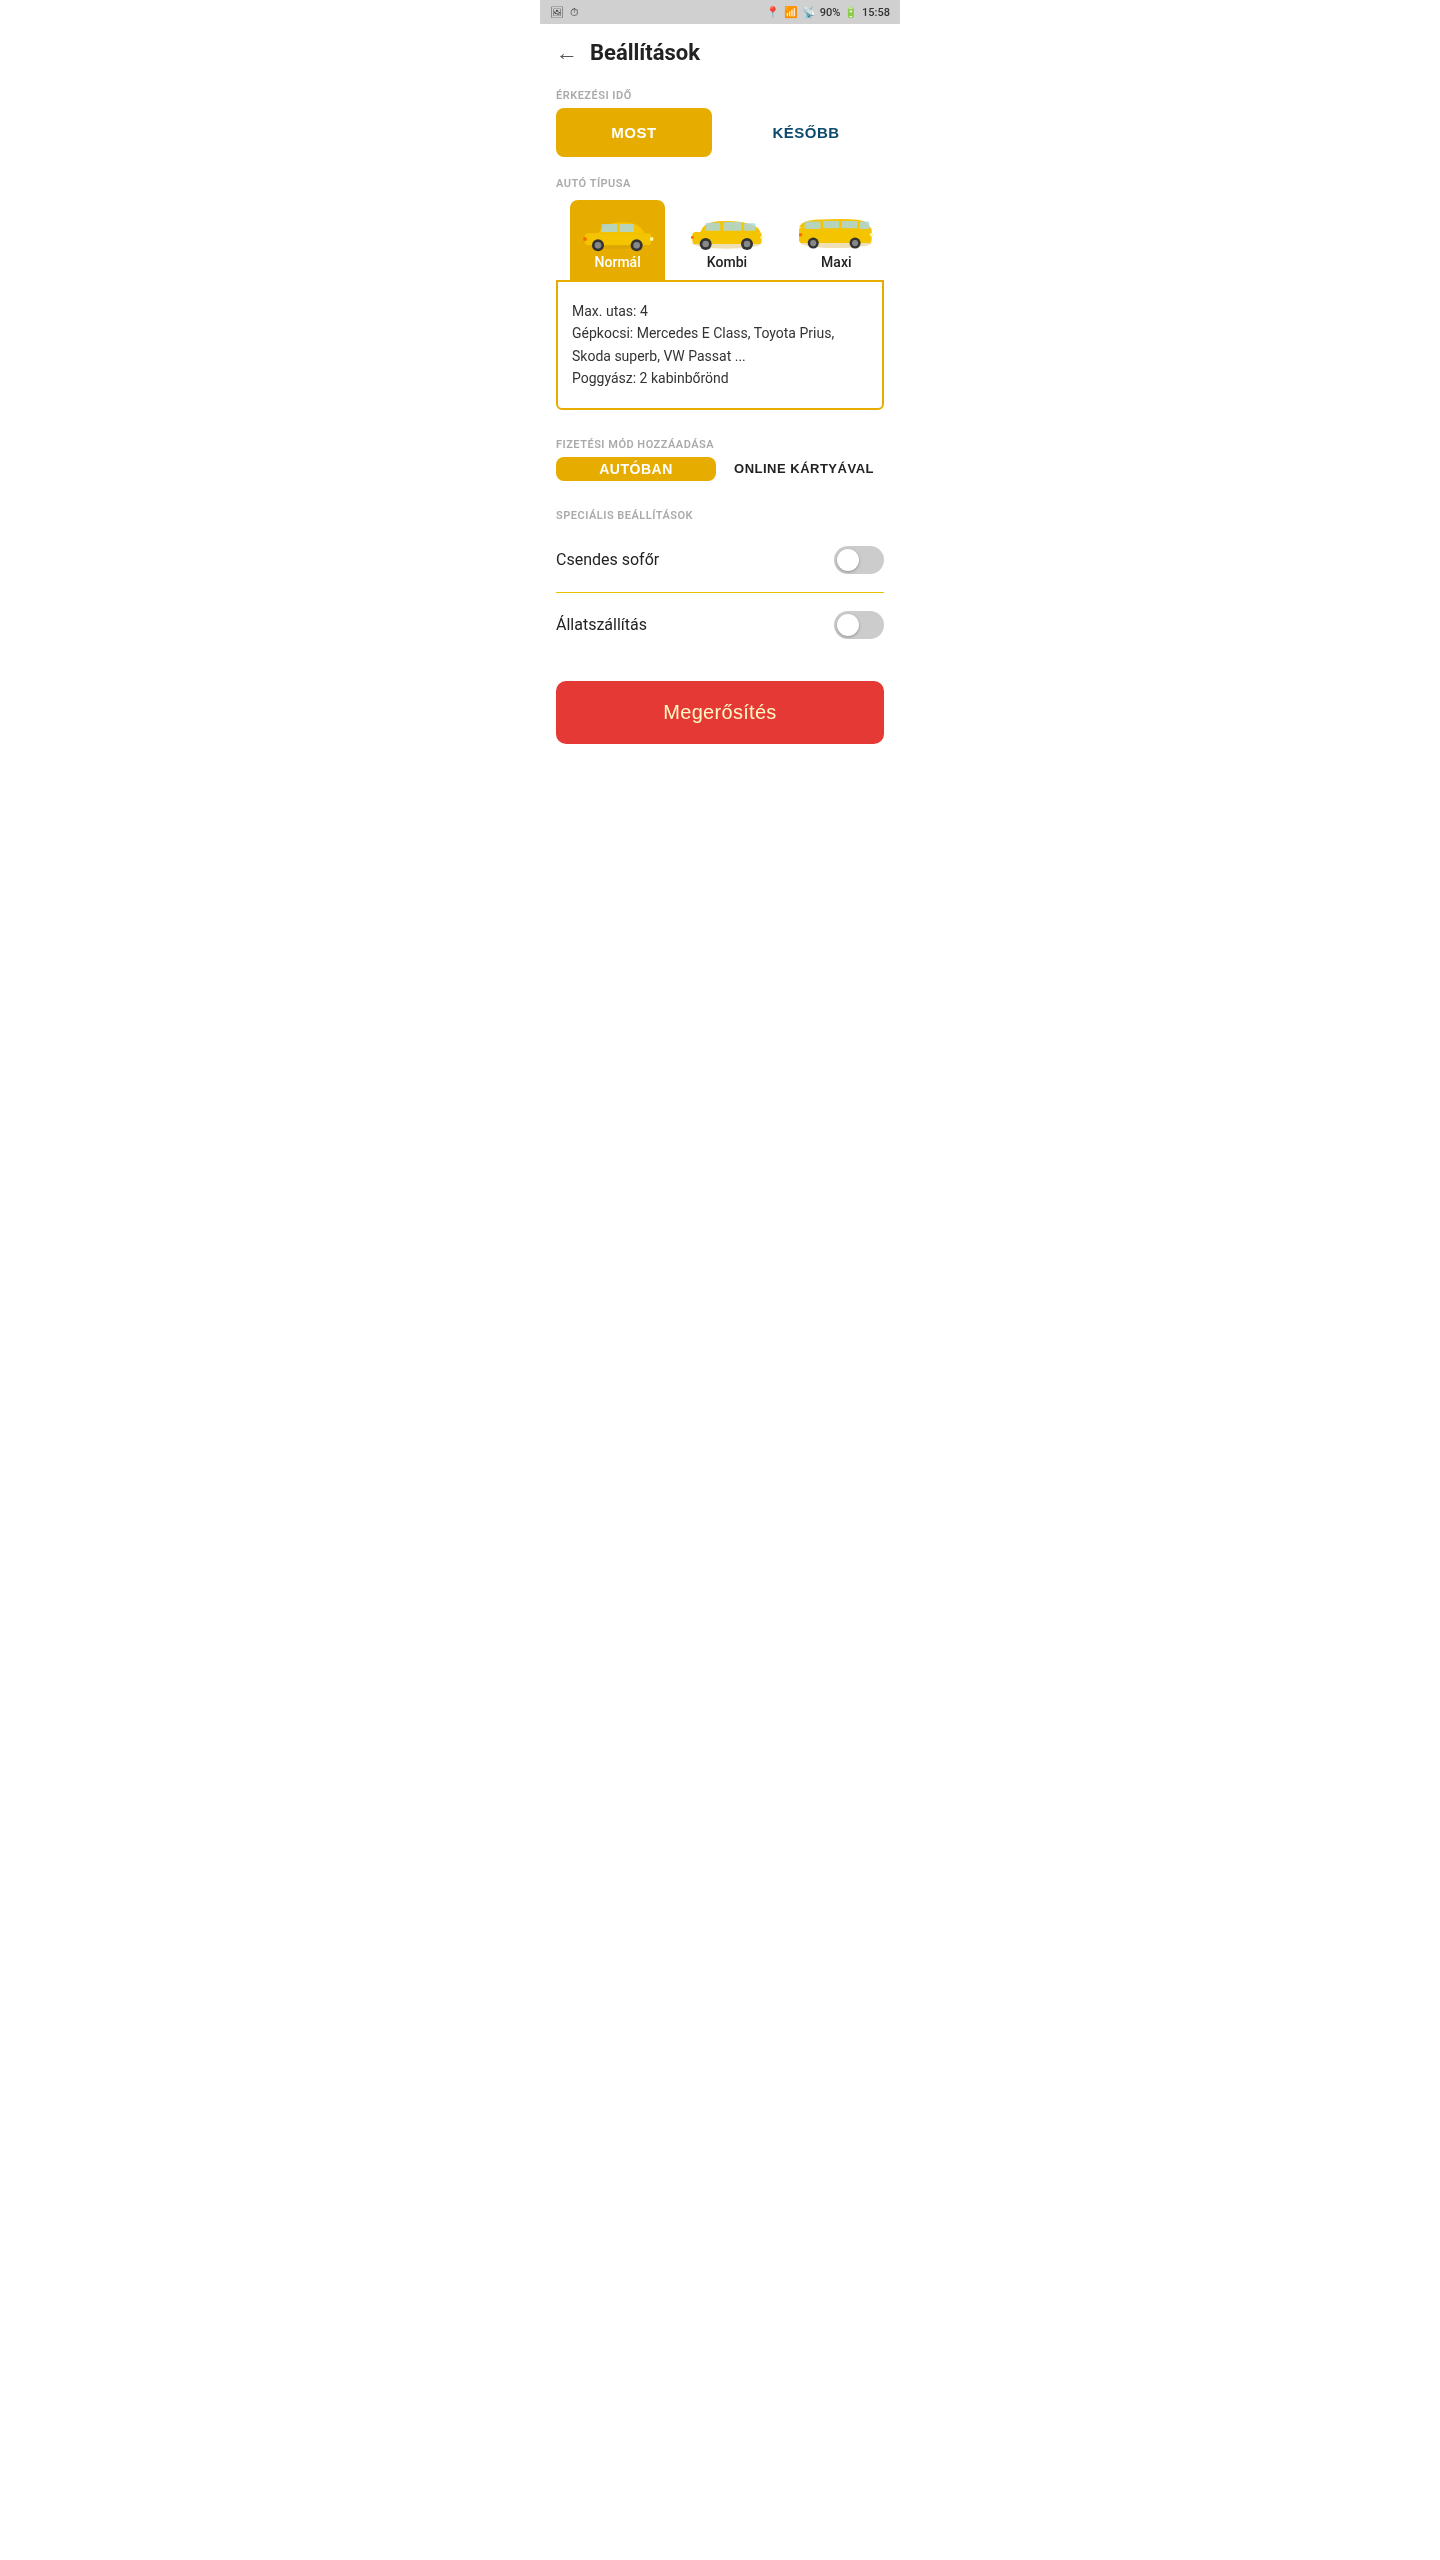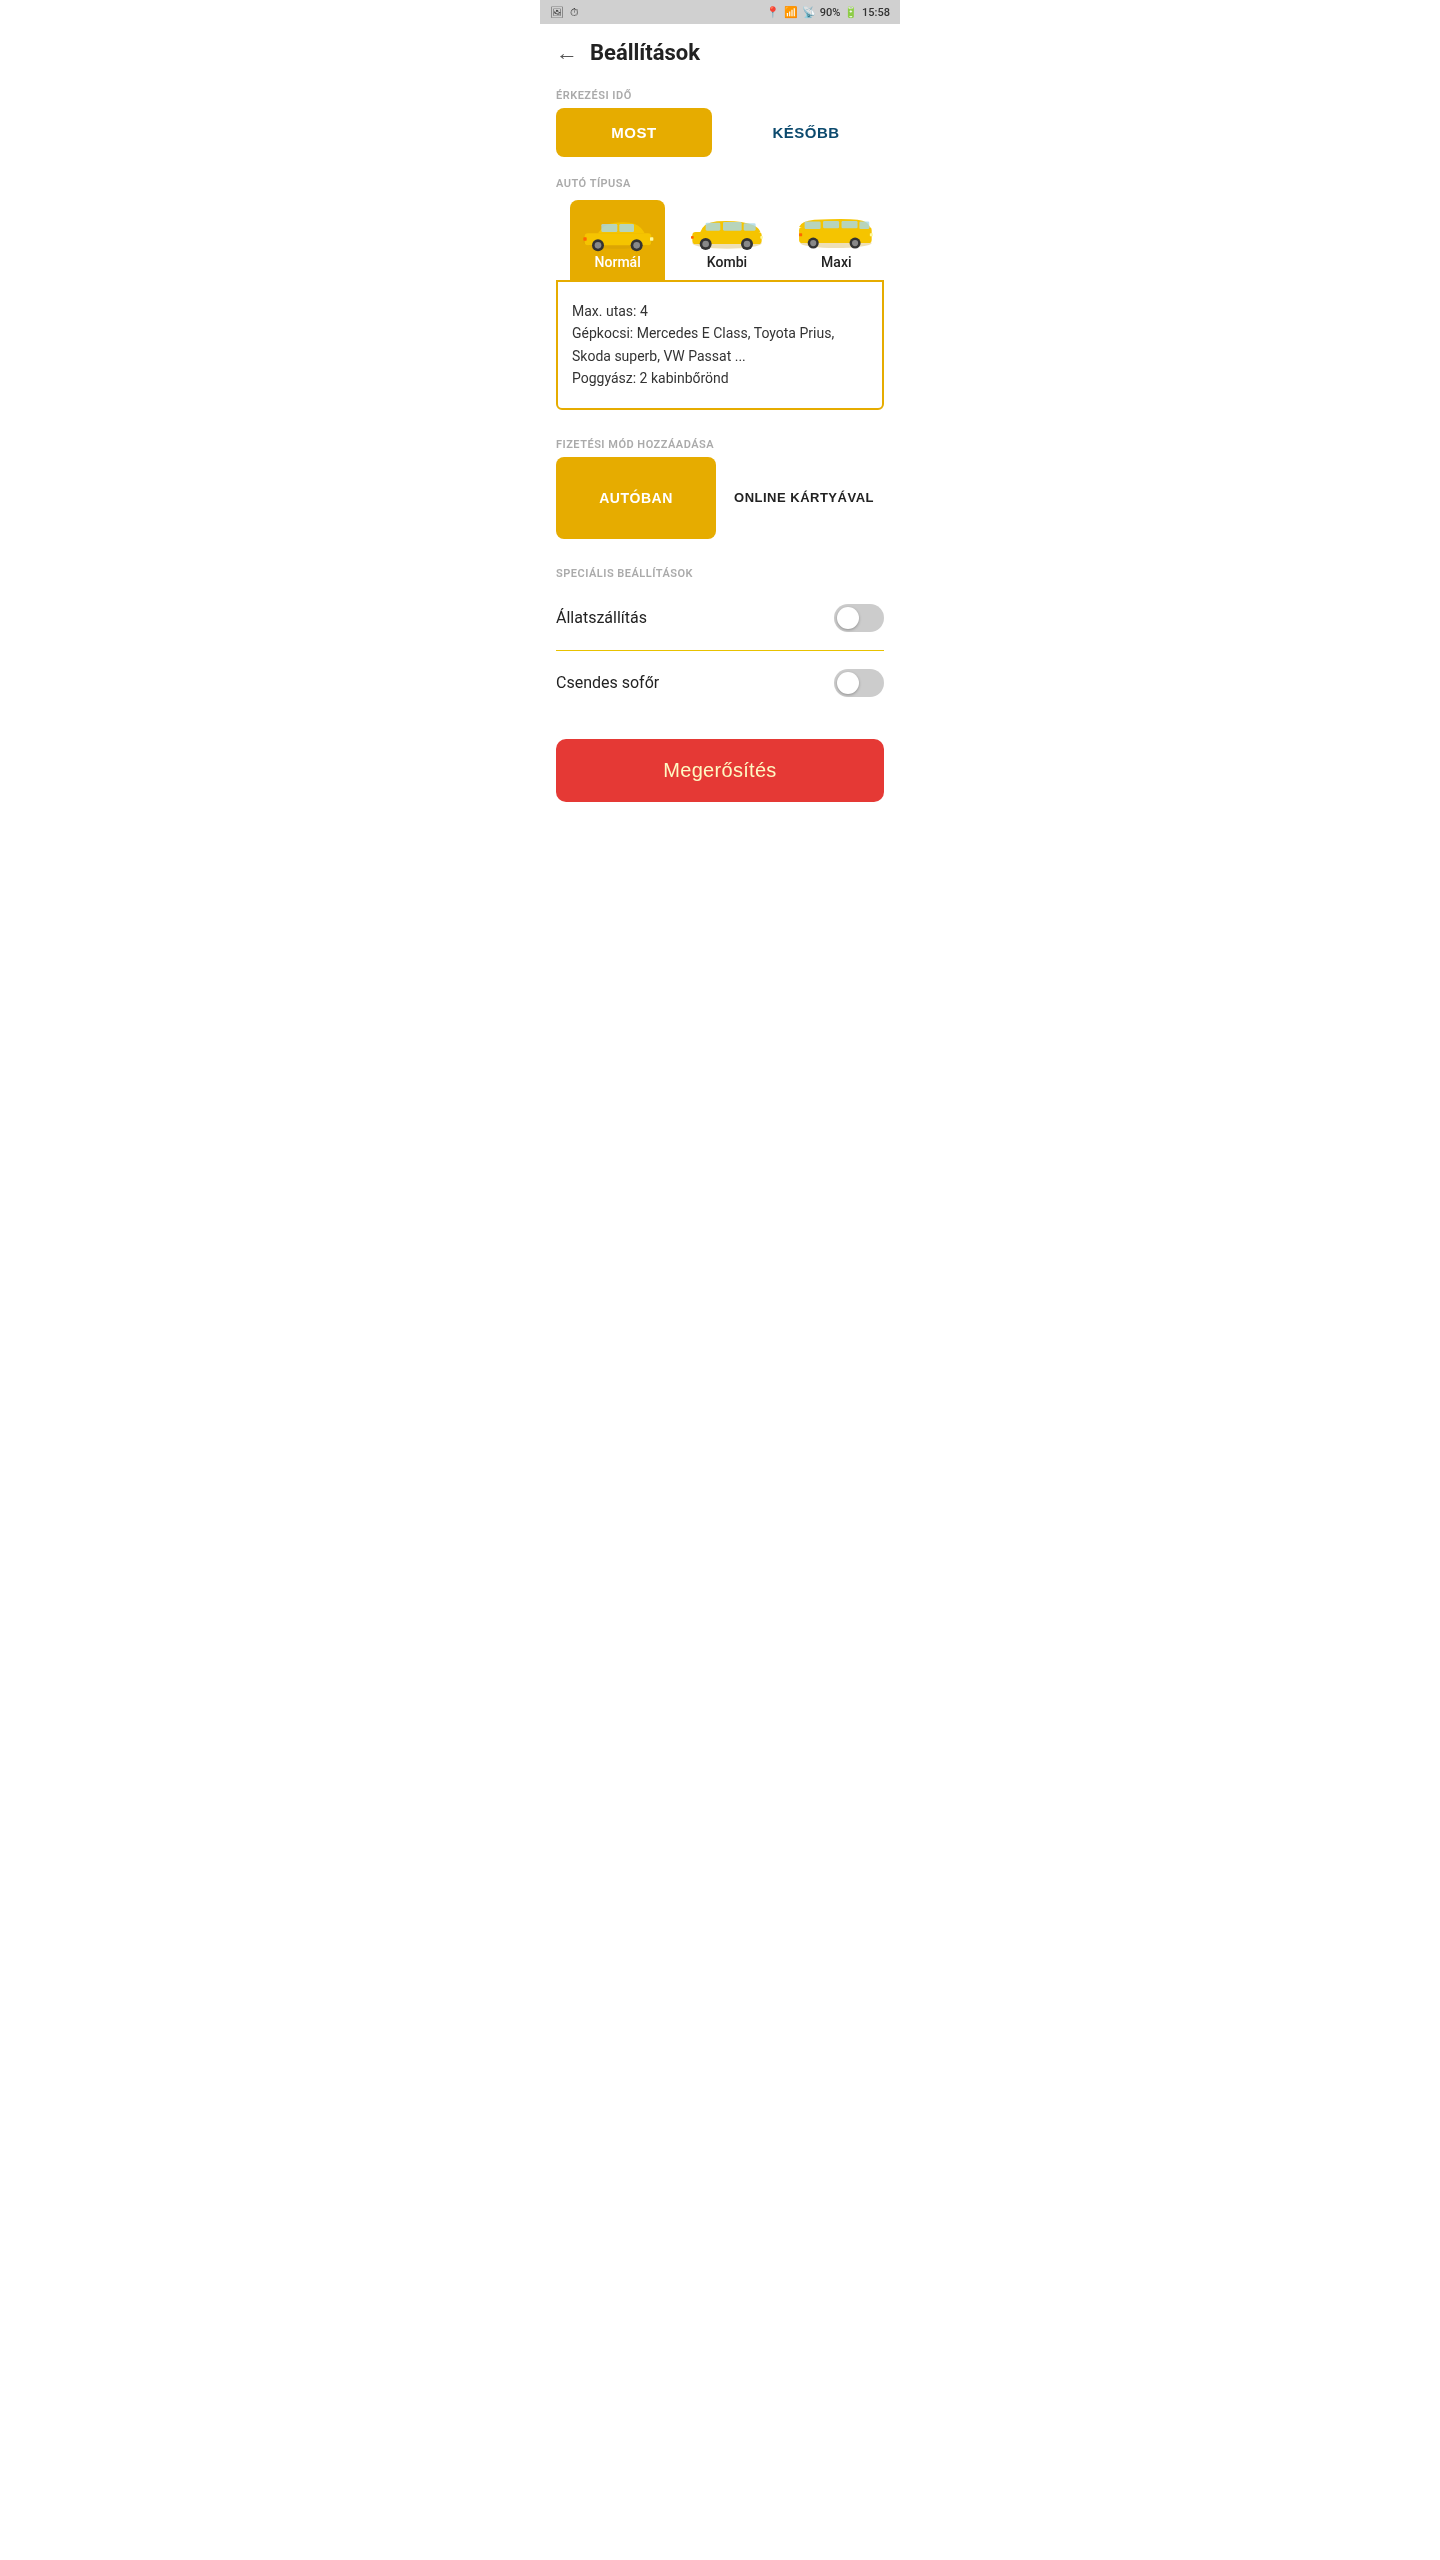--- a/index.html
+++ b/index.html
@@ -142,21 +142,21 @@
 
     
     .payment-group {
       display: flex;
       margin: 0 16px 16px 16px;
       gap: 0;
       align-items: center;
     }
     .payment-btn {
       flex: 1;
-      padding: 33px 0;
+      padding: 4px 0;
       border: none;
       border-radius: 8px;
       font-size: 14px;
       font-weight: 700;
       letter-spacing: 0.5px;
       cursor: pointer;
       text-align: center;
     }
     .payment-btn.active {
       background: #e6ac00;
@@ -333,22 +333,22 @@
 
 <div class="section-label">FIZETÉSI MÓD HOZZÁADÁSA</div>
 <div class="payment-group">
   <button class="payment-btn active" style="border-radius:8px; margin-right: 8px;">AUTÓBAN</button>
   <button class="payment-btn inactive" style="border-radius:8px; background: transparent; font-size: 13px;">ONLINE KÁRTYÁVAL</button>
 </div>
 
 <div class="section-label">SPECIÁLIS BEÁLLÍTÁSOK</div>
 <div class="specials-section">
   <div class="special-row">
+    <span class="special-label">Csendes sofőr</span>
+    <div class="toggle-switch"></div>
+  </div>
+  <div class="special-row">
     <span class="special-label">Állatszállítás</span>
     <div class="toggle-switch"></div>
   </div>
-  <div class="special-row">
-    <span class="special-label">Csendes sofőr</span>
-    <div class="toggle-switch"></div>
-  </div>
 </div>
 
 <button class="confirm-btn">Megerősítés</button>
 
 </body></html>

